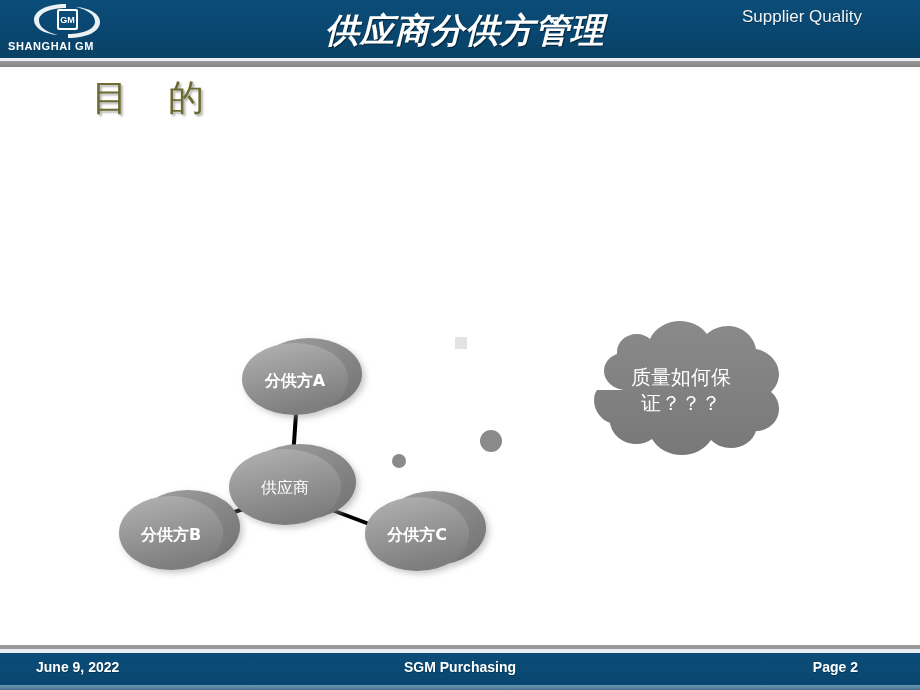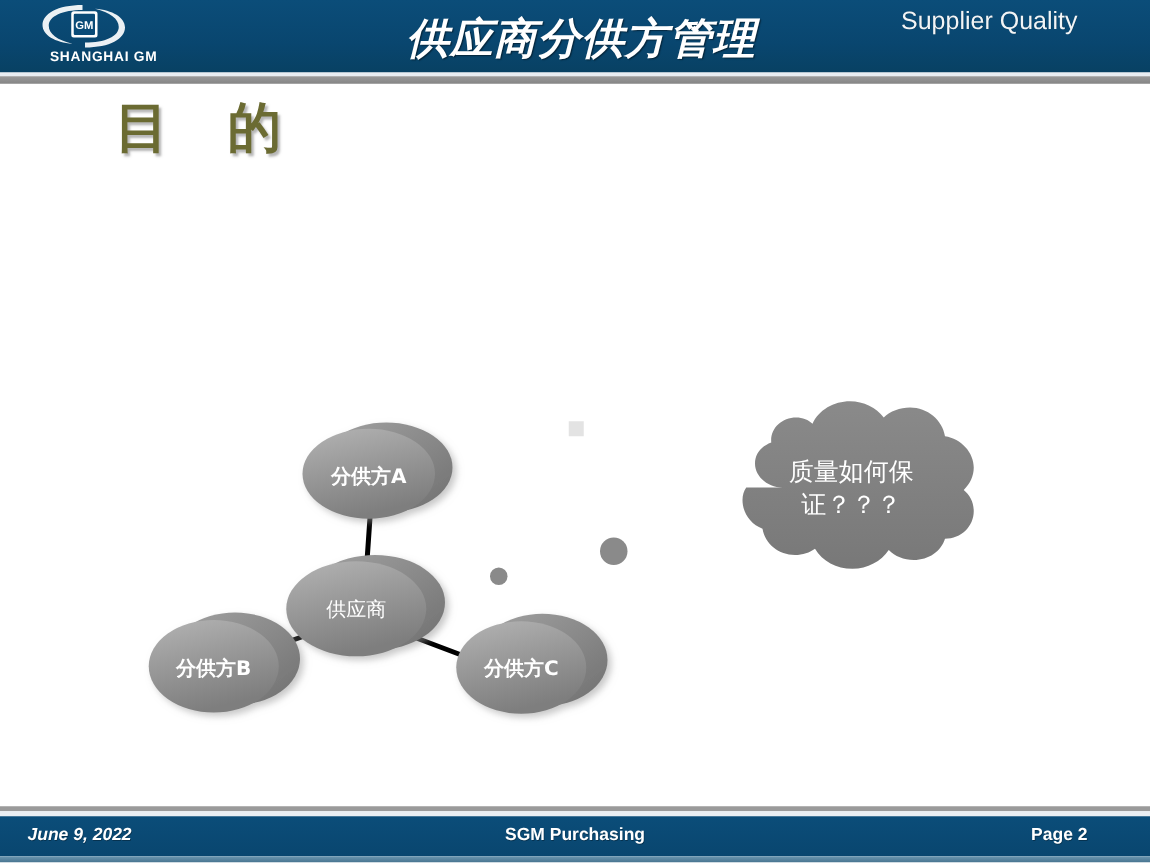--- a/index.html
+++ b/index.html
@@ -52,21 +52,21 @@
   }
   .logo-swoosh-wrap {
     position: absolute;
     left: 16px; top: 0px;
     width: 86px; height: 38px;
   }
   .logo-text {
     position: absolute;
     left: 0; top: 38px;
     width: 118px;
-    text-align: right;
+    text-align: left;
     color: #ffffff;
     font-size: 11px;
     font-weight: bold;
     letter-spacing: 0.6px;
     font-family: "Liberation Sans", sans-serif;
   }
 
   
   .header-title {
     position: absolute;
@@ -83,32 +83,32 @@
     white-space: nowrap;
   }
 
   
   .header-sub {
     position: absolute;
     right: 18px; top: 6px;
     width: 190px;
     text-align: right;
     color: #f2f5f7;
-    font-size: 20px;
+    font-size: 17px;
     line-height: 22px;
     font-family: "Liberation Sans", sans-serif;
     text-shadow: 0.5px 0.5px 0 rgba(0,0,0,0.35);
   }
 
   
   .slide-heading {
     position: absolute;
     left: 92px; top: 74px;
-    font-size: 43px;
-    font-weight: bold;
+    font-size: 36px;
+    font-weight: normal;
     color: #6b6b32;
     font-family: "DejaVu Serif", "Liberation Serif", serif;
     letter-spacing: 2px;
     text-shadow: 2px 2px 2px rgba(120,120,120,0.55);
     white-space: pre;
   }
 
   .body-text {
     position: absolute;
     left: 92px; top: 138px;
@@ -159,23 +159,23 @@
   }
   .footer-left, .footer-center, .footer-right {
     position: absolute;
     top: 659px;
     color: #ffffff;
     font-size: 14px;
     font-weight: bold;
     font-family: "Liberation Sans", sans-serif;
     text-shadow: 0.5px 0.5px 0 rgba(0,0,0,0.3);
   }
-  .footer-left  { left: 22px; font-style: italic; }
+  .footer-left  { left: 36px; }
   .footer-center{ left: 0; width: 920px; text-align: center; }
-  .footer-right { right: 10px; }
+  .footer-right { right: 22px; }
 </style>
 </head>
 <body>
 
 <div class="slide">
 
   <div class="header-bar"></div>
   <div class="header-rule-light"></div>
   <div class="header-rule-grey"></div>
 

